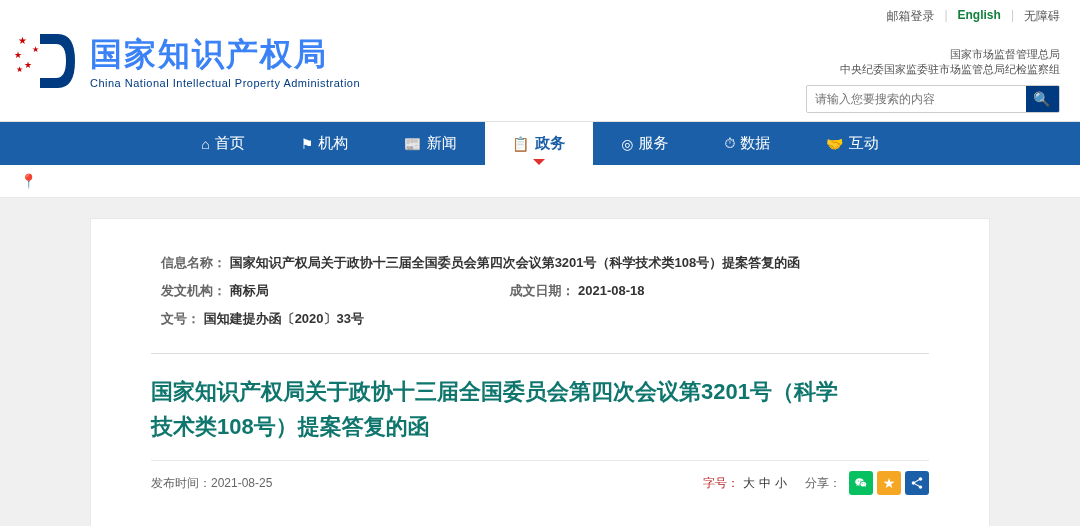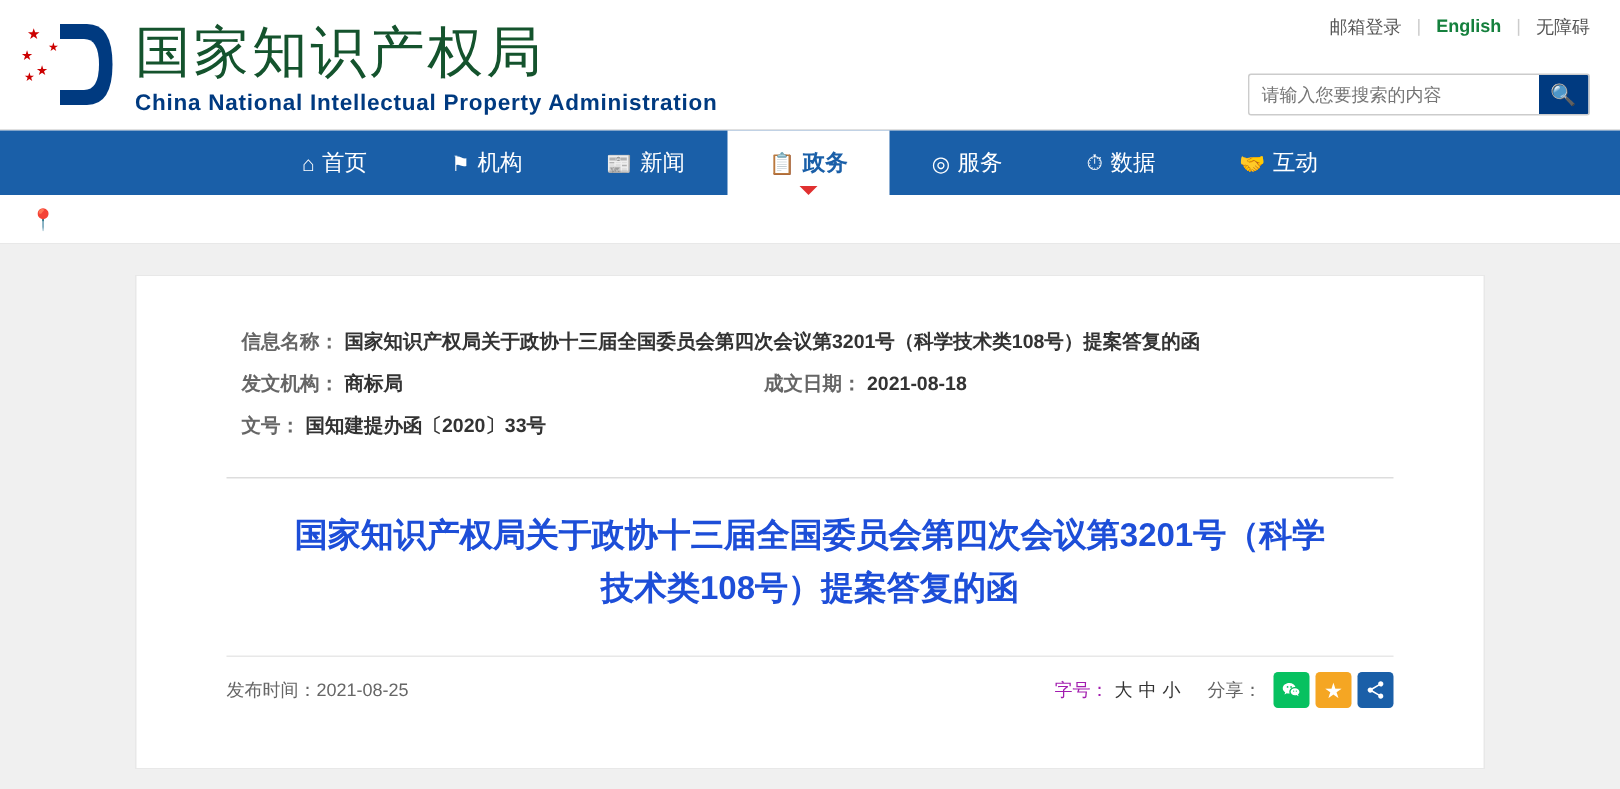--- a/index.html
+++ b/index.html
@@ -17,30 +17,29 @@
     .logo-area {
       display: flex;
       align-items: center;
       gap: 10px;
     }
     .logo-icon {
       width: 70px;
       height: 70px;
     }
     .logo-text-cn {
-      font-size: 37px;
-      font-weight: normal;
-      color: #14532d;
+      font-size: 32px;
+      font-weight: bold;
+      color: #3b82f6;
       letter-spacing: 2px;
     }
     .logo-text-en {
-      font-size: 15px;
+      font-size: 11px;
       color: #003a80;
       letter-spacing: 0.5px;
-      font-weight: bold;
     }
     .logo-text-wrap {
       display: flex;
       flex-direction: column;
       justify-content: center;
     }
     .top-right {
       display: flex;
       flex-direction: column;
       align-items: flex-end;
@@ -71,21 +70,21 @@
       font-size: 11px;
       color: #555;
       margin-bottom: 4px;
     }
     .search-bar {
       display: flex;
       align-items: center;
       border: 1px solid #ccc;
       border-radius: 2px;
       overflow: hidden;
-      width: 228px;
+      width: 254px;
     }
     .search-bar input {
       border: none;
       outline: none;
       padding: 5px 8px;
       font-size: 12px;
       flex: 1;
       color: #999;
       font-family: inherit;
     }
@@ -178,26 +177,25 @@
       color: #666;
       white-space: nowrap;
       width: 80px;
     }
     .info-table .value {
       color: #333;
     }
 
     
     .article-title {
-      text-align: center;
       font-size: 22px;
       font-weight: bold;
-      color: #1d4ed8;
+      color: #0f766e;
       line-height: 1.6;
-      margin: 20px 0 28px;
+      margin: 20px 0 16px;
     }
 
     
     .article-meta {
       display: flex;
       align-items: center;
       justify-content: space-between;
       font-size: 12px;
       color: #666;
       border-top: 1px solid #e8e8e8;
@@ -213,21 +211,21 @@
       align-items: center;
       gap: 8px;
     }
     .font-size-controls {
       display: flex;
       align-items: center;
       gap: 4px;
     }
     .font-size-controls span {
       cursor: pointer;
-      color: #a21caf;
+      color: #b91c1c;
     }
     .share-icons {
       display: flex;
       align-items: center;
       gap: 4px;
     }
     .share-icon-btn {
       width: 24px;
       height: 24px;
       border-radius: 3px;
@@ -270,20 +268,24 @@
     </div>
   </div>
 
   <div class="top-right">
     <div class="top-links">
       <span>邮箱登录</span>
       <span class="divider">|</span>
       <span class="highlight">English</span>
       <span class="divider">|</span>
       <span>无障碍</span>
+    </div>
+    <div class="top-org">
+      <span>国家市场监督管理总局</span>
+      <span>中央纪委国家监委驻市场监管总局纪检监察组</span>
     </div>
     <div class="search-bar">
       <input type="text" placeholder="请输入您要搜索的内容" style="">
       <button>🔍</button>
     </div>
   </div>
 </div>
 
 <nav class="nav-bar">
   <div class="nav-item">

